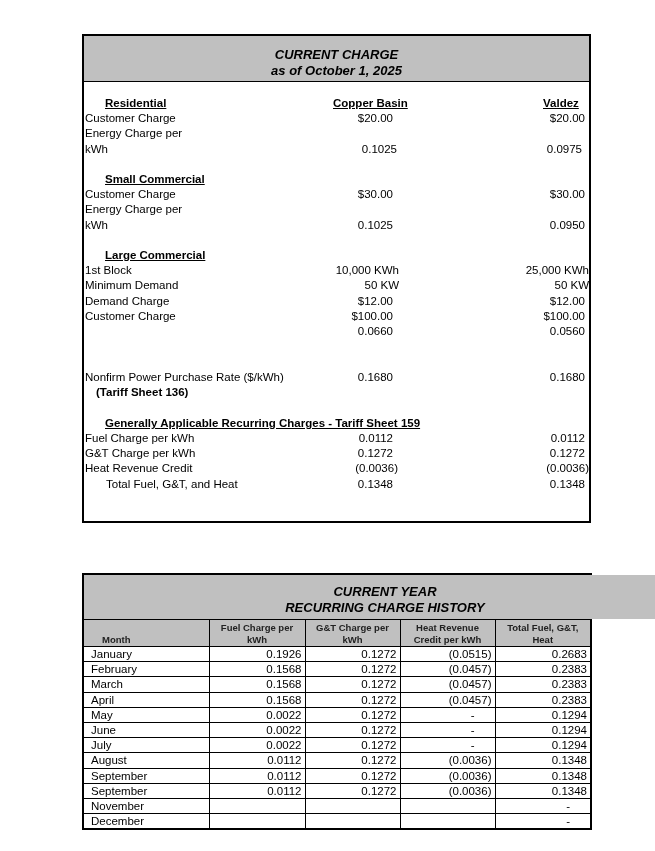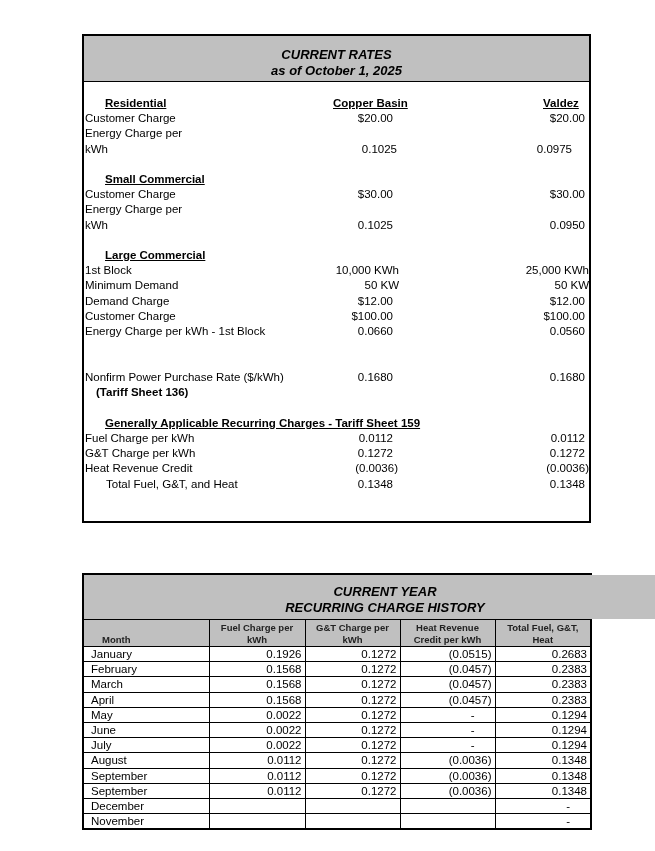--- a/index.html
+++ b/index.html
@@ -33,41 +33,41 @@
              border-bottom:1px solid #000; text-align:right; white-space:nowrap; }
   #hist td:first-child { border-left:none; text-align:left;padding-left:7px; }
   #hist tr:last-child td { border-bottom:none; }
   #hist td.dashr { padding-right:20px; }
 </style>
 </head>
 <body>
 
 <div id="rates" class="abs">
   <div class="band">
-    <div class="t1">CURRENT RATES</div>
+    <div class="t1">CURRENT CHARGE</div>
     <div class="t2">as of October 1, 2025</div>
   </div>
 
   <div class="row" style="top:60px">
     <span class="lbl u">Residential</span>
     <span class="u" style="position:absolute;left:229px">Copper Basin</span>
     <span class="u" style="position:absolute;left:439px">Valdez</span>
   </div>
   <div class="row" style="top:75px">
     <span class="lbl">Customer Charge</span>
     <span class="cb">$20.00</span>
     <span class="vz">$20.00</span>
   </div>
   <div class="row" style="top:90px">
     <span class="lbl">Energy Charge per</span>
   </div>
   <div class="row" style="top:106px">
     <span class="lbl">kWh</span>
     <span class="cb" style="right:192px">0.1025</span>
-    <span class="vz" style="right:17px">0.0975</span>
+    <span class="vz" style="right:7px">0.0975</span>
   </div>
 
   <div class="row" style="top:136px">
     <span class="lbl u">Small Commercial</span>
   </div>
   <div class="row" style="top:151px">
     <span class="lbl">Customer Charge</span>
     <span class="cb">$30.00</span>
     <span class="vz">$30.00</span>
   </div>
@@ -97,21 +97,20 @@
     <span class="lbl">Demand Charge</span>
     <span class="cb">$12.00</span>
     <span class="vz">$12.00</span>
   </div>
   <div class="row" style="top:273px">
     <span class="lbl">Customer Charge</span>
     <span class="cb">$100.00</span>
     <span class="vz">$100.00</span>
   </div>
   <div class="row" style="top:288px">
-    <span class="lbl">Energy Charge per kWh - 1st Block</span>
     <span class="cb">0.0660</span>
     <span class="vz">0.0560</span>
   </div>
 
   <div class="row" style="top:334px">
     <span class="lbl">Nonfirm Power Purchase Rate ($/kWh)</span>
     <span class="cb">0.1680</span>
     <span class="vz">0.1680</span>
   </div>
   <div class="row" style="top:349px">
@@ -230,28 +229,28 @@
           <td>0.1348</td>
         </tr>
         <tr>
           <td>September</td>
           <td>0.0112</td>
           <td>0.1272</td>
           <td>(0.0036)</td>
           <td>0.1348</td>
         </tr>
         <tr>
+          <td>November</td>
+          <td></td>
+          <td></td>
+          <td></td>
+          <td class="dashr">-</td>
+        </tr>
+        <tr>
           <td>December</td>
-          <td></td>
-          <td></td>
-          <td></td>
-          <td class="dashr">-</td>
-        </tr>
-        <tr>
-          <td>November</td>
           <td></td>
           <td></td>
           <td></td>
           <td class="dashr">-</td>
         </tr>
       </tbody>
   </table>
 </div>
 
 </body></html>

